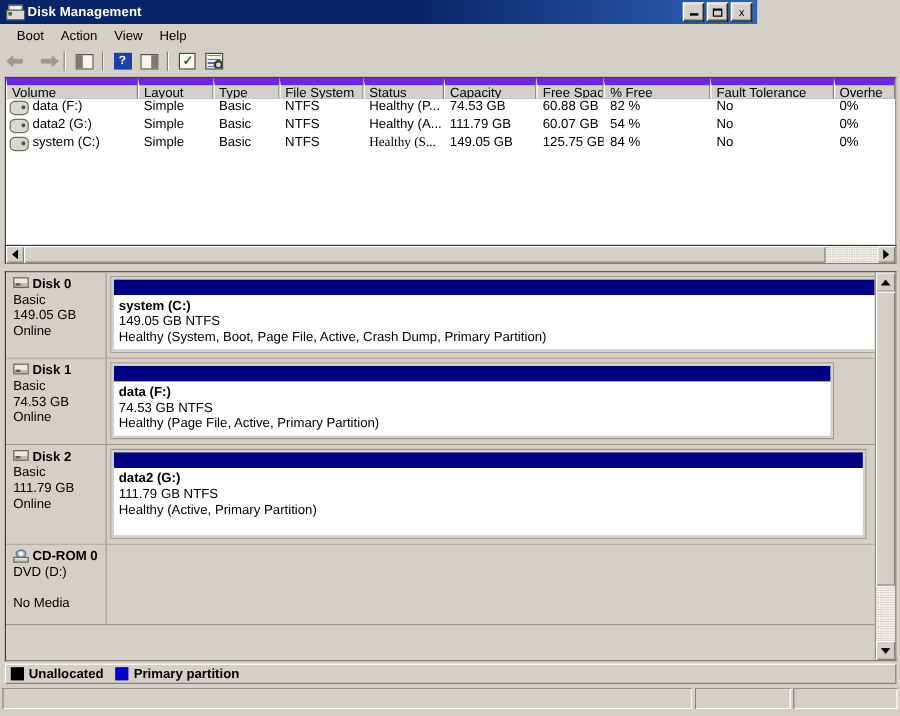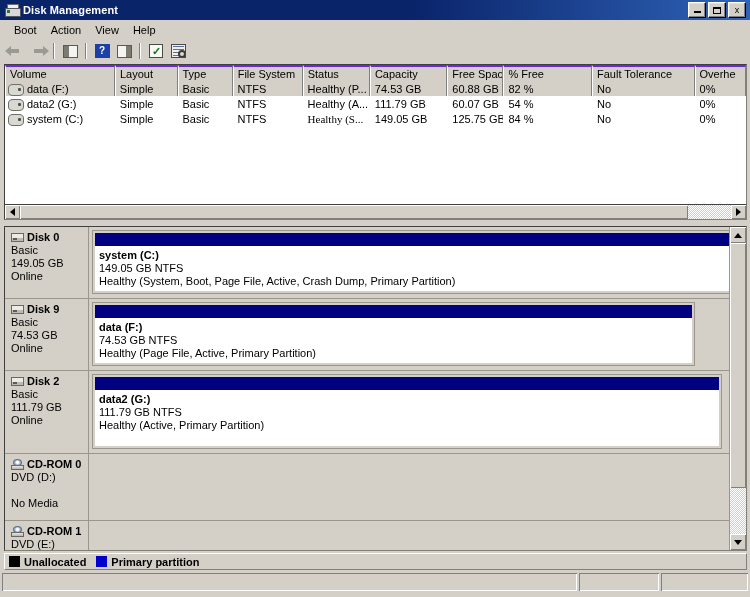--- a/index.html
+++ b/index.html
@@ -18,21 +18,21 @@
     width: 750px;
     height: 597px;
     overflow: hidden;
     background: #d4d0c8;
   }
 
   
   .titlebar {
     position: absolute;
     left: 0; top: 0;
-    width: 750px; height: 20px;
+    width: 631px; height: 20px;
     background: linear-gradient(to right, #0a246a 0%, #0a246a 55%, #2f63b8 100%);
     display: flex;
     align-items: center;
     padding: 0 2px;
     box-sizing: border-box;
   }
   .title-icon {
     width: 16px; height: 16px;
     margin: 0 3px 0 2px;
     position: relative;
@@ -228,28 +228,28 @@
   }
   .list-header {
     display: flex;
     height: 17px;
     background: #d4d0c8;
     border-bottom: 1px solid #808080;
     box-sizing: border-box;
   }
   .hcell {
     box-sizing: border-box;
-    height: 31px;
+    height: 17px;
     line-height: 15px;
     padding-left: 4px;
     font-size: 11px;
     color: #000;
     background: #d4d0c8;
     border-right: 1px solid #808080;
-    border-top: 2px solid #6d28d9;
+    border-top: 6px solid #6d28d9;
     border-left: 1px solid #ffffff;
     overflow: hidden;
     white-space: nowrap;
     cursor: default;
   }
   .list-rows {
     position: relative;
   }
   .lrow {
     display: flex;
@@ -351,21 +351,21 @@
   .disk-head {
     width: 84px;
     flex: 0 0 auto;
     box-sizing: border-box;
     padding: 4px 4px 2px 6px;
     border-right: 1px solid #9a968c;
     background: #d4d0c8;
     cursor: default;
   }
   .dh-title {
-    display: flex; align-items: center; gap: 3px;
+    display: flex; gap: 3px;
     font-weight: bold; font-size: 11px; line-height: 12px;
     margin-bottom: 1px;
   }
   .disk-glyph {
     width: 13px; height: 9px;
     background: linear-gradient(to bottom, #eceae4 0 4px, #bdbab2 4px 100%);
     border: 1px solid #6a675f;
     box-sizing: border-box;
     position: relative;
     flex: 0 0 auto;
@@ -671,21 +671,21 @@
                 <div class="pi-line">149.05 GB NTFS</div>
                 <div class="pi-line">Healthy (System, Boot, Page File, Active, Crash Dump, Primary Partition)</div>
               </div>
             </div>
           </div>
         </div>
         <div class="disk-row" style="height: 72px;">
           <div class="disk-head">
             <div class="dh-title">
               <div class="disk-glyph"></div>
-              <span>Disk 9</span>
+              <span>Disk 1</span>
             </div>
             <div class="dh-line">Basic</div>
             <div class="dh-line">74.53 GB</div>
             <div class="dh-line">Online</div>
           </div>
           <div class="disk-body">
             <div class="partition" style="width: 601px; height: 62px;">
               <div class="part-cap" style="background: rgb(0, 0, 128);"></div>
               <div class="part-info">
                 <div class="pi-name">data  (F:)</div>
@@ -724,33 +724,20 @@
                 <div class="disc"></div>
               </div>
               <span>CD-ROM 0</span>
             </div>
             <div class="dh-line">DVD (D:)</div>
             <div class="dh-spacer"></div>
             <div class="dh-line">No Media</div>
           </div>
           <div class="disk-body empty-body"></div>
         </div>
-        <div class="disk-row" style="height: 30px;">
-          <div class="disk-head">
-            <div class="dh-title">
-              <div class="cd-glyph">
-                <div class="base"></div>
-                <div class="disc"></div>
-              </div>
-              <span>CD-ROM 1</span>
-            </div>
-            <div class="dh-line">DVD (E:)</div>
-          </div>
-          <div class="disk-body empty-body"></div>
-        </div>
       </div>
     <div class="vscroll">
       <div class="vsb-btn">
           <div class="tri tri-u"></div>
         </div>
       <div class="vsb-track">
         <div class="vsb-thumb" style="height:245px"></div>
       </div>
       <div class="vsb-btn">
           <div class="tri tri-d"></div>

